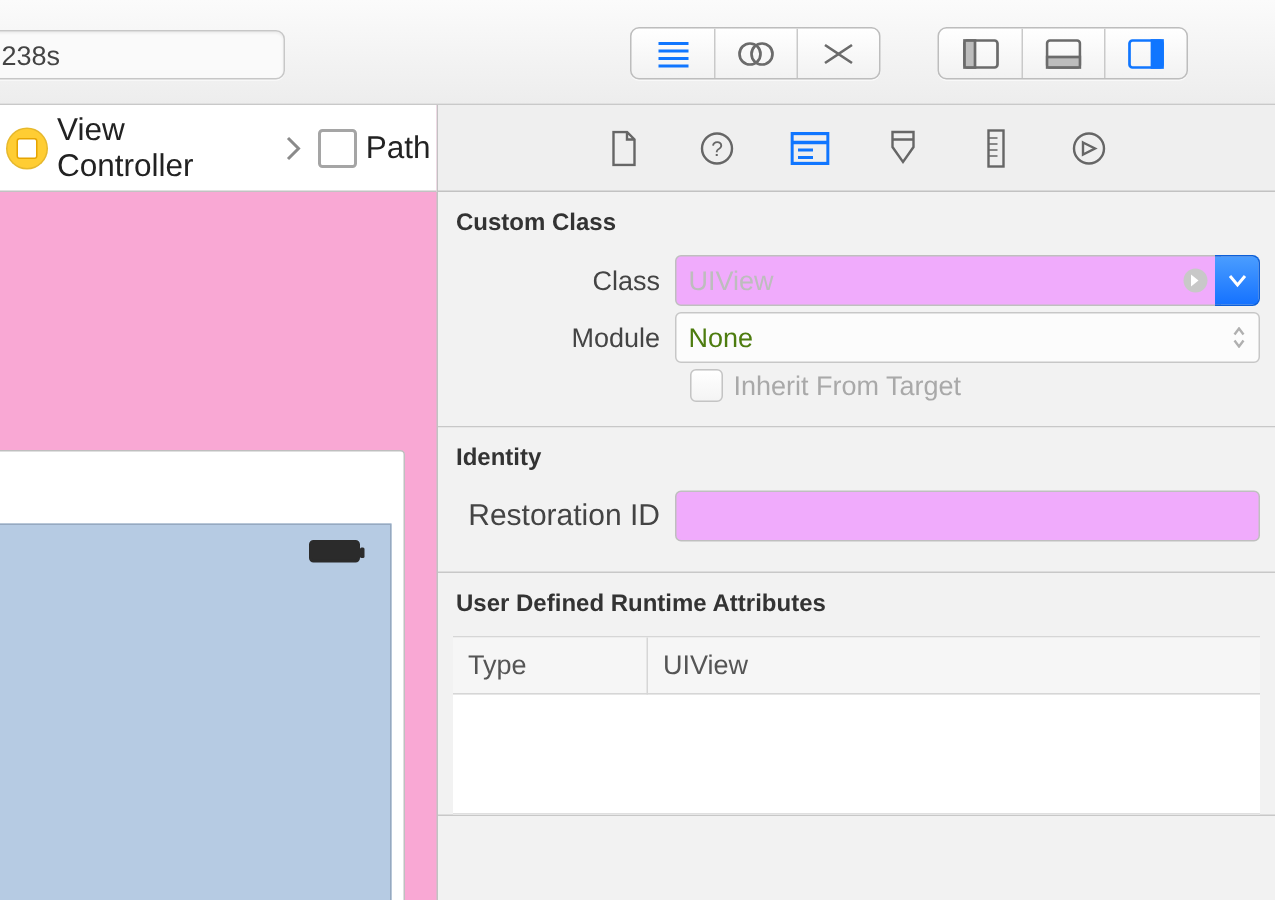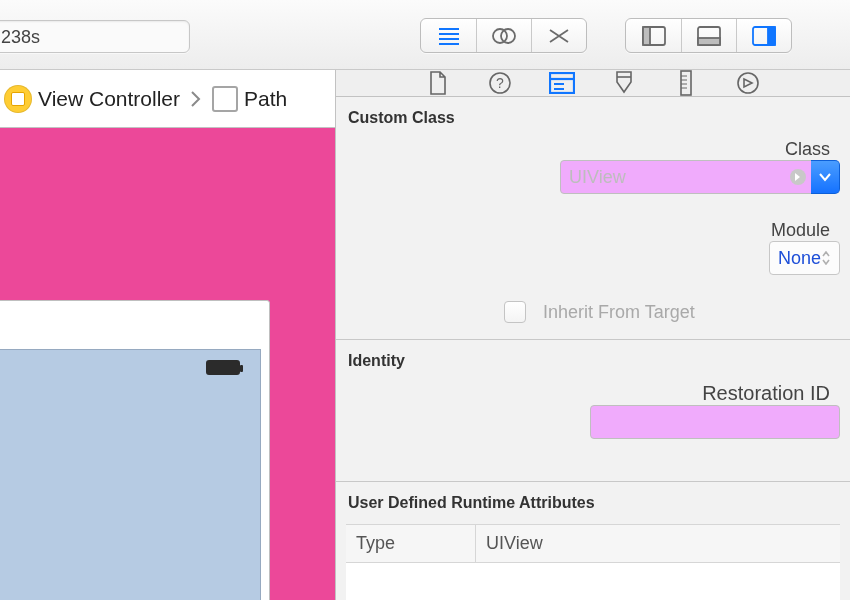--- a/index.html
+++ b/index.html
@@ -53,22 +53,22 @@
   display: flex;
   align-items: center;
   justify-content: center;
   border-left: 1px solid #c9c9c9;
 }
 .seg-cell:first-child { border-left: none; }
 
 
 .main-row { display: flex; height: calc(600px - 70px); }
 .canvas-col {
-  width: 336px;
-  background: #ec4899;
+  width: 292px;
+  background: #f9a8d4;
   position: relative;
   border-right: 1px solid #c2c2c2;
 }
 .inspector-col {
   flex: 1;
   background: #f2f2f2;
   display: flex;
   flex-direction: column;
 }
 
@@ -144,42 +144,42 @@
   gap: 36px;
   border-bottom:1px solid #c2c2c2;
   background: #efefef;
 }
 .itab { width:26px;height:26px;display:flex;align-items:center;justify-content:center; color:#555; }
 .itab.sel { color:#1076ff; }
 
 
 .section { border-bottom:1px solid #c8c8c8; padding: 10px 10px 16px 10px; background:#f2f2f2; }
 .section-title { font-weight:700; font-size:16px; color:#333; margin:2px 0 12px 2px; }
-.form-row { display:flex; align-items:flex-end; margin-bottom:26px;flex-direction:column; }
+.form-row { display:flex; align-items:center; margin-bottom:4px; }
 .form-label { width:148px; text-align:right; padding-right:10px; color:#444; font-size:18px; }
 .form-field { flex:1; position:relative; }
 input.text {
   width:100%; height:34px; border:1px solid #bfbfbf; border-radius:0;
   padding:4px 8px; font-size:18px; color:#444; background:#f0abfc;
 }
 input.text::placeholder{ color:#bdbdbd; }
 .combo { display:flex; }
 .combo input.text { border-top-left-radius:4px; border-bottom-left-radius:4px; }
 .combo-arrow { width:28px; display:flex;align-items:center;justify-content:center; color:#b5b5b5; margin-left:-30px; pointer-events:none;}
 .combo-step {
   width:32px;height:34px;background:linear-gradient(#4a9dff,#1572ff);
   border:1px solid #0c5fd8;border-left:none;border-top-right-radius:5px;border-bottom-right-radius:5px;
   display:flex;align-items:center;justify-content:center;color:#fff;
 }
 .select-plain {
   width:100%; height:34px; border:1px solid #c7c7c7; border-radius:4px;
-  padding:4px 8px; font-size:18px; color:#1d4ed8; background:#fcfcfc;
+  padding:4px 8px; font-size:18px; color:#4d7c0f; background:#fcfcfc;
   display:flex;align-items:center;justify-content:space-between;
 }
-.checkbox-row{ display:flex; align-items:center; gap:17px; margin-left:158px; color:#a9a9a9; font-size:18px;}
+.checkbox-row{ display:flex; align-items:center; gap:7px; margin-left:158px; color:#a9a9a9; font-size:18px;}
 .checkbox-box{ width:22px;height:22px;border:1px solid #c4c4c4;border-radius:4px;background:linear-gradient(#ffffff,#f4f4f4);}
 
 .table-head { display:flex; border-top:1px solid #d6d6d6; }
 .th {
   padding:8px 10px; font-size:18px; color:#555;
   border-right:1px solid #d6d6d6; border-bottom:1px solid #d6d6d6; background:#f6f6f6;
 }
 .th:last-child{border-right:none;}
 .table-body{ height:80px; background:#fff; border-bottom:1px solid #e0e0e0;}
 

